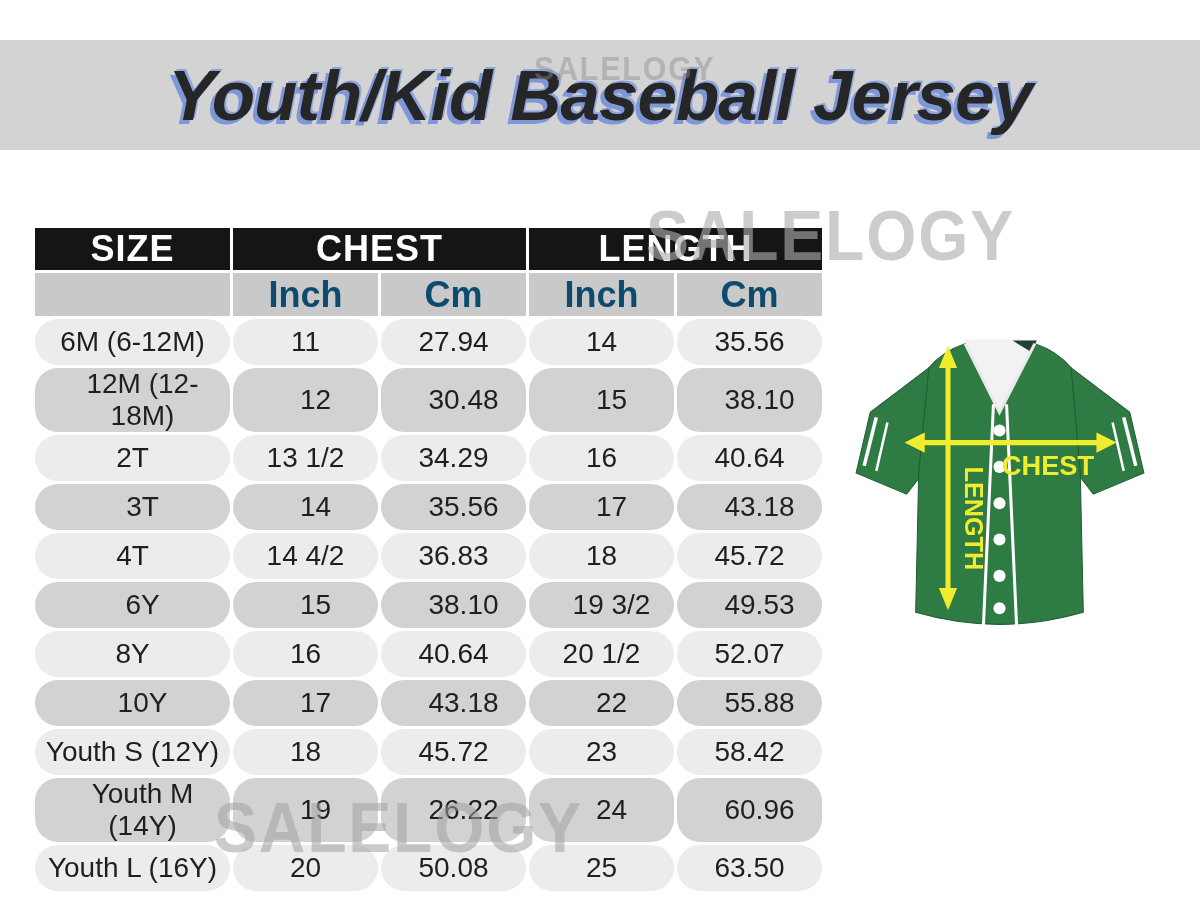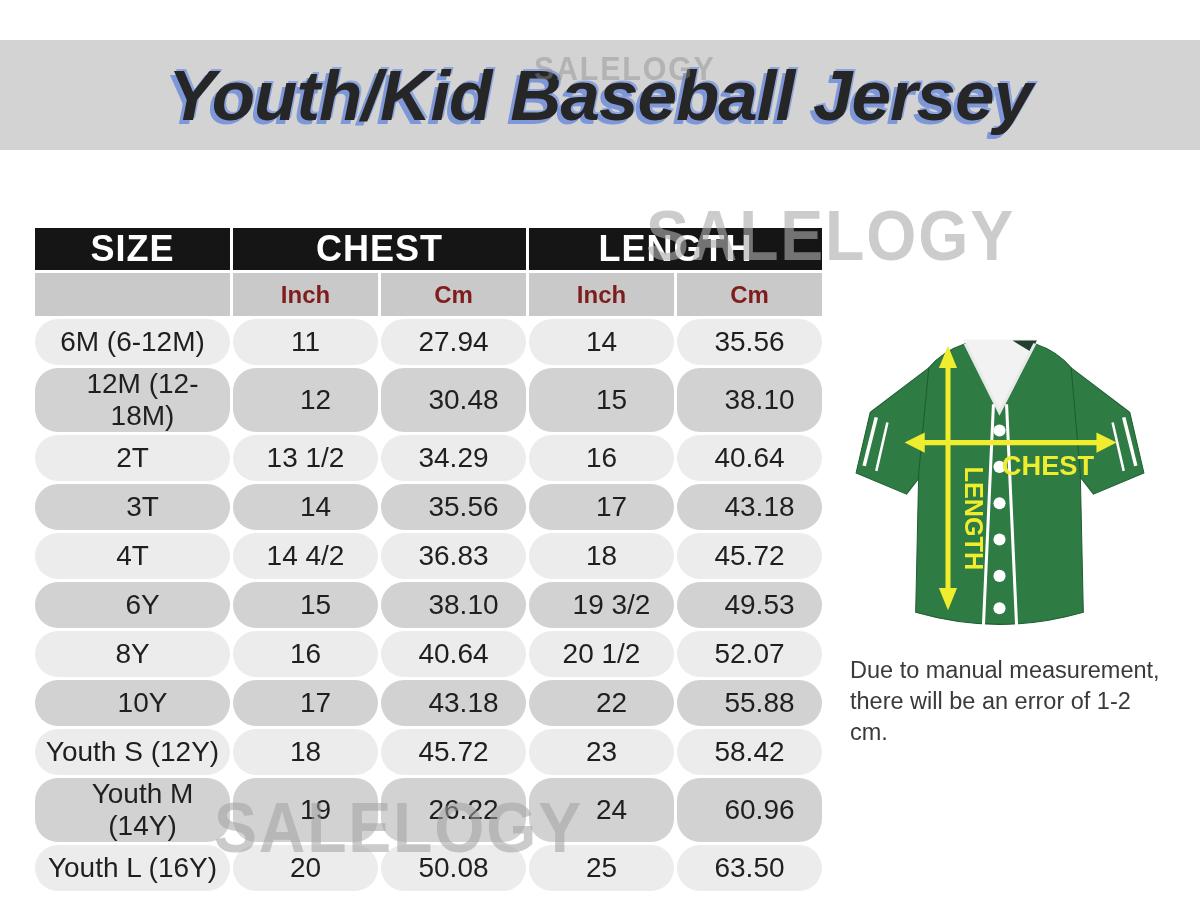--- a/index.html
+++ b/index.html
@@ -35,21 +35,21 @@
     position:absolute; left:32px; top:225px;
     border-collapse:separate; border-spacing:3px;
     z-index:2;
   }
   table.size-chart th, table.size-chart td { text-align:center; padding:0; }
   th.main-h {
     background:#151515; color:#ffffff; font-size:36px; font-weight:bold;
     height:36px; letter-spacing:1px;
   }
   tr.sub-h td {
-    background:#c9c9c9; color:#7f1d1d; font-size:24px; font-weight:bold; height:43px;
+    background:#c9c9c9; color:#0c4a6e; font-size:36px; font-weight:bold; height:43px;
   }
   tbody.rows td { font-size:28px; color:#1f1f1f; height:46px;border-radius:23px; }
   tbody.rows tr.light td { background:#ececec; }
   tbody.rows tr.dark  td { background:#d2d2d2;padding-left:20px; }
 
   
   .jersey-wrap { position:absolute; left:846px; top:320px; width:308px; height:326px; z-index:3; }
   .jersey-wrap svg { display:block; }
 
   
@@ -211,18 +211,14 @@
       <g>
         <line x1="74" y1="120" x2="252" y2="120" stroke-width="5" fill="none" stroke="#f0ec2e"></line>
         <polygon points="58,120 78,110 78,130" fill="#f0ec2e"></polygon>
         <polygon points="268,120 248,110 248,130" fill="#f0ec2e"></polygon>
       </g>
       <text x="200" y="152" text-anchor="middle" font-size="27" font-weight="bold" font-family="Liberation Sans, sans-serif" fill="#f0ec2e">CHEST</text>
       <text x="118" y="195" text-anchor="middle" font-size="25" font-weight="bold" font-family="Liberation Sans, sans-serif" transform="rotate(90 118 195)" fill="#f0ec2e">LENGTH</text>
     </svg>
   </div>
 
-  <div class="note">
-    <div>Due to manual measurement,</div>
-    <div>there will be an error of 1-2 cm.</div>
-  </div>
 
 </div>
 
 </body></html>

